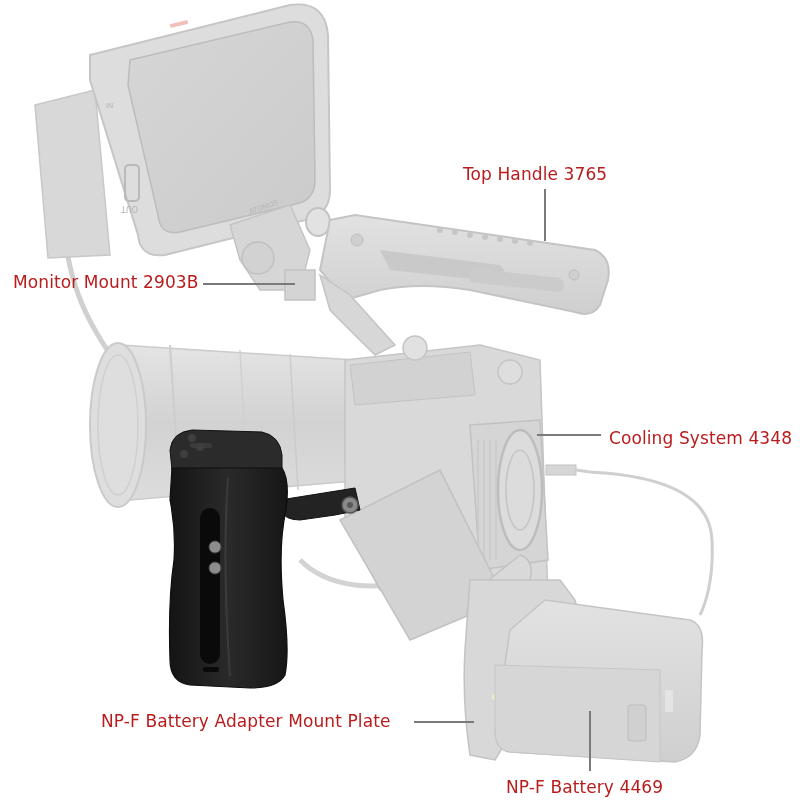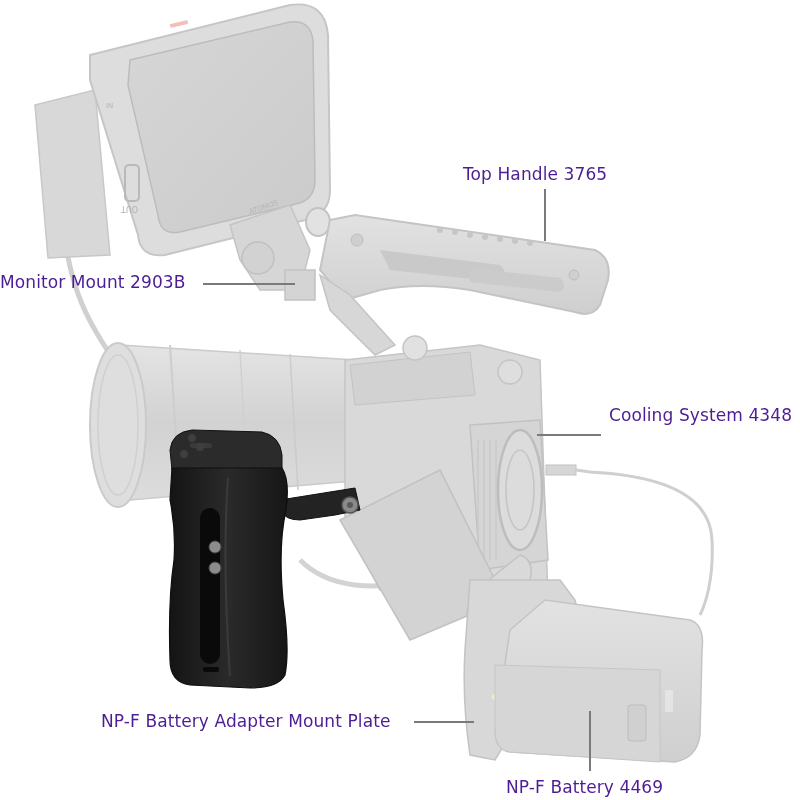--- a/index.html
+++ b/index.html
@@ -1,19 +1,19 @@
 <!DOCTYPE html>
 <html><head>
 <meta charset="utf-8">
 <style>
   html, body { margin: 0; padding: 0; background: #ffffff; }
   body { width: 800px; height: 800px; position: relative; overflow: hidden;
          font-family: "DejaVu Sans", "Liberation Sans", sans-serif; }
   #stage { position: absolute; left: 0; top: 0; width: 800px; height: 800px; }
-  .label { position: absolute; font-size: 17px; color: #4c1d95; white-space: nowrap;
+  .label { position: absolute; font-size: 17px; color: #b91c1c; white-space: nowrap;
            line-height: 20px; letter-spacing: 0.1px; }
   .leader { position: absolute; background: #7a7a7a; }
 </style>
 </head>
 <body>
 
 <div id="stage">
 
   <svg width="800" height="800" viewBox="0 0 800 800" style="position:absolute;left:0;top:0;">
     <defs>
@@ -155,24 +155,24 @@
       <rect x="200" y="508" width="20" height="156" rx="10" fill="#0a0a0a"></rect>
       <circle cx="215" cy="547" r="6" fill="#8c8c8c" stroke="#4a4a4a"></circle>
       <circle cx="215" cy="568" r="6" fill="#8c8c8c" stroke="#4a4a4a"></circle>
       <rect x="203" y="667" width="16" height="5" rx="2" fill="#0a0a0a"></rect>
     </g>
   </svg>
 
   <div class="label" style="left:463px; top:164px;">Top Handle 3765</div>
   <div class="leader" style="left:544px; top:189px; width:2px; height:52px;"></div>
 
-  <div class="label" style="left:0px; top:272px;">Monitor Mount 2903B</div>
+  <div class="label" style="left:13px; top:272px;">Monitor Mount 2903B</div>
   <div class="leader" style="left:203px; top:283px; width:92px; height:2px;"></div>
 
-  <div class="label" style="left:609px; top:405px;">Cooling System 4348</div>
+  <div class="label" style="left:609px; top:428px;">Cooling System 4348</div>
   <div class="leader" style="left:537px; top:434px; width:64px; height:2px;"></div>
 
   <div class="label" style="left:101px; top:711px;">NP-F Battery Adapter Mount Plate</div>
   <div class="leader" style="left:414px; top:721px; width:60px; height:2px;"></div>
 
   <div class="label" style="left:506px; top:777px;text-align:center;">NP-F Battery 4469</div>
   <div class="leader" style="left:589px; top:711px; width:2px; height:60px;"></div>
 
 </div>
 

